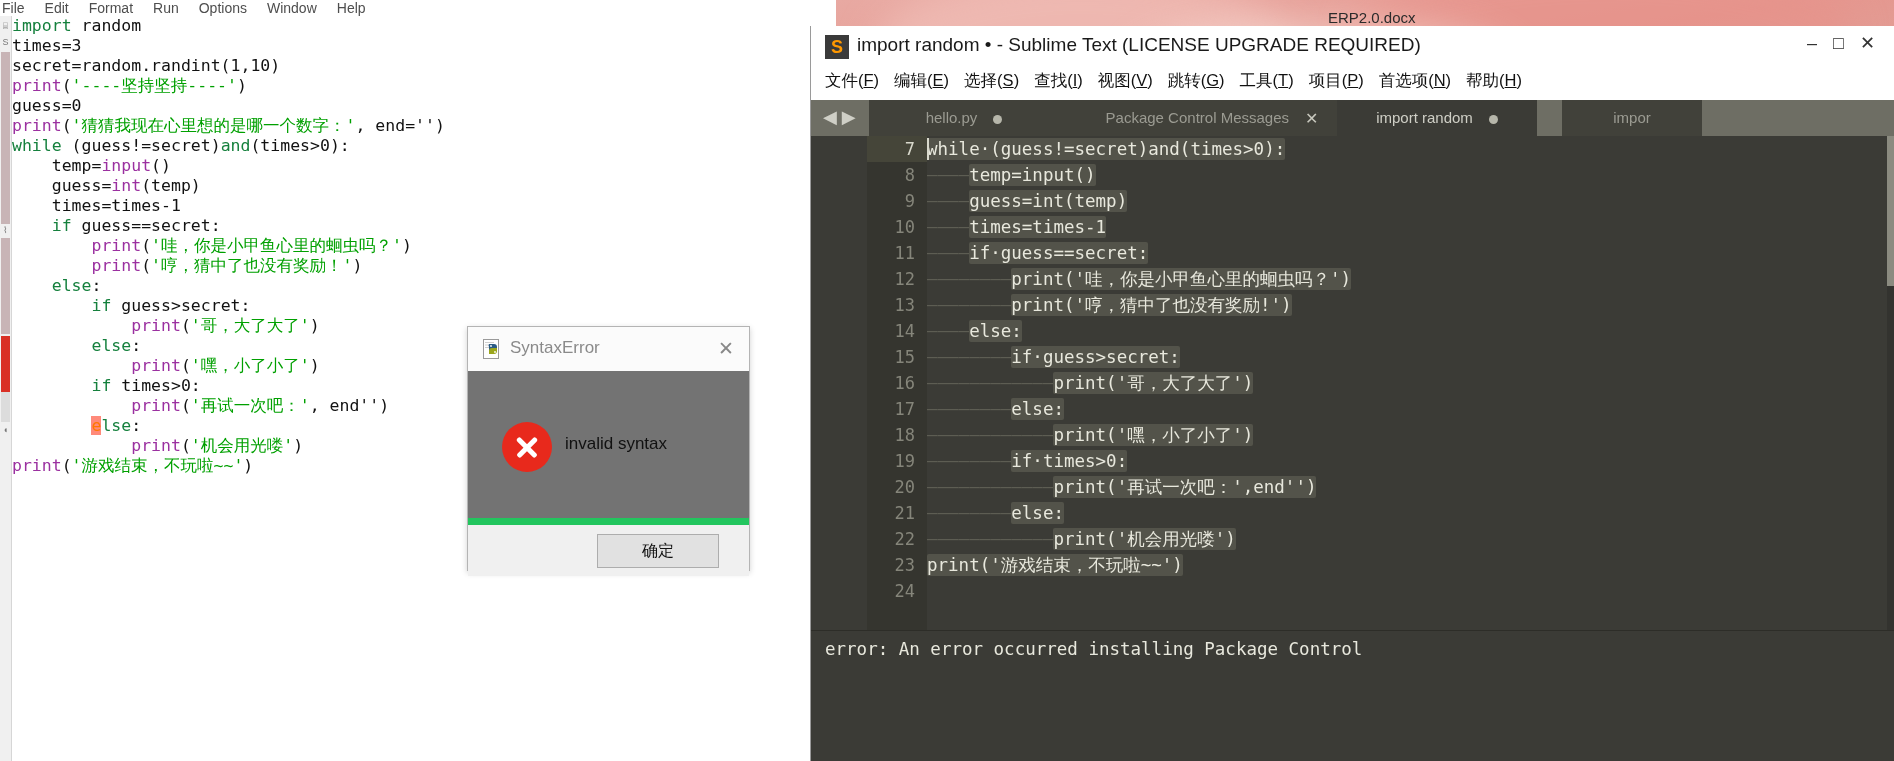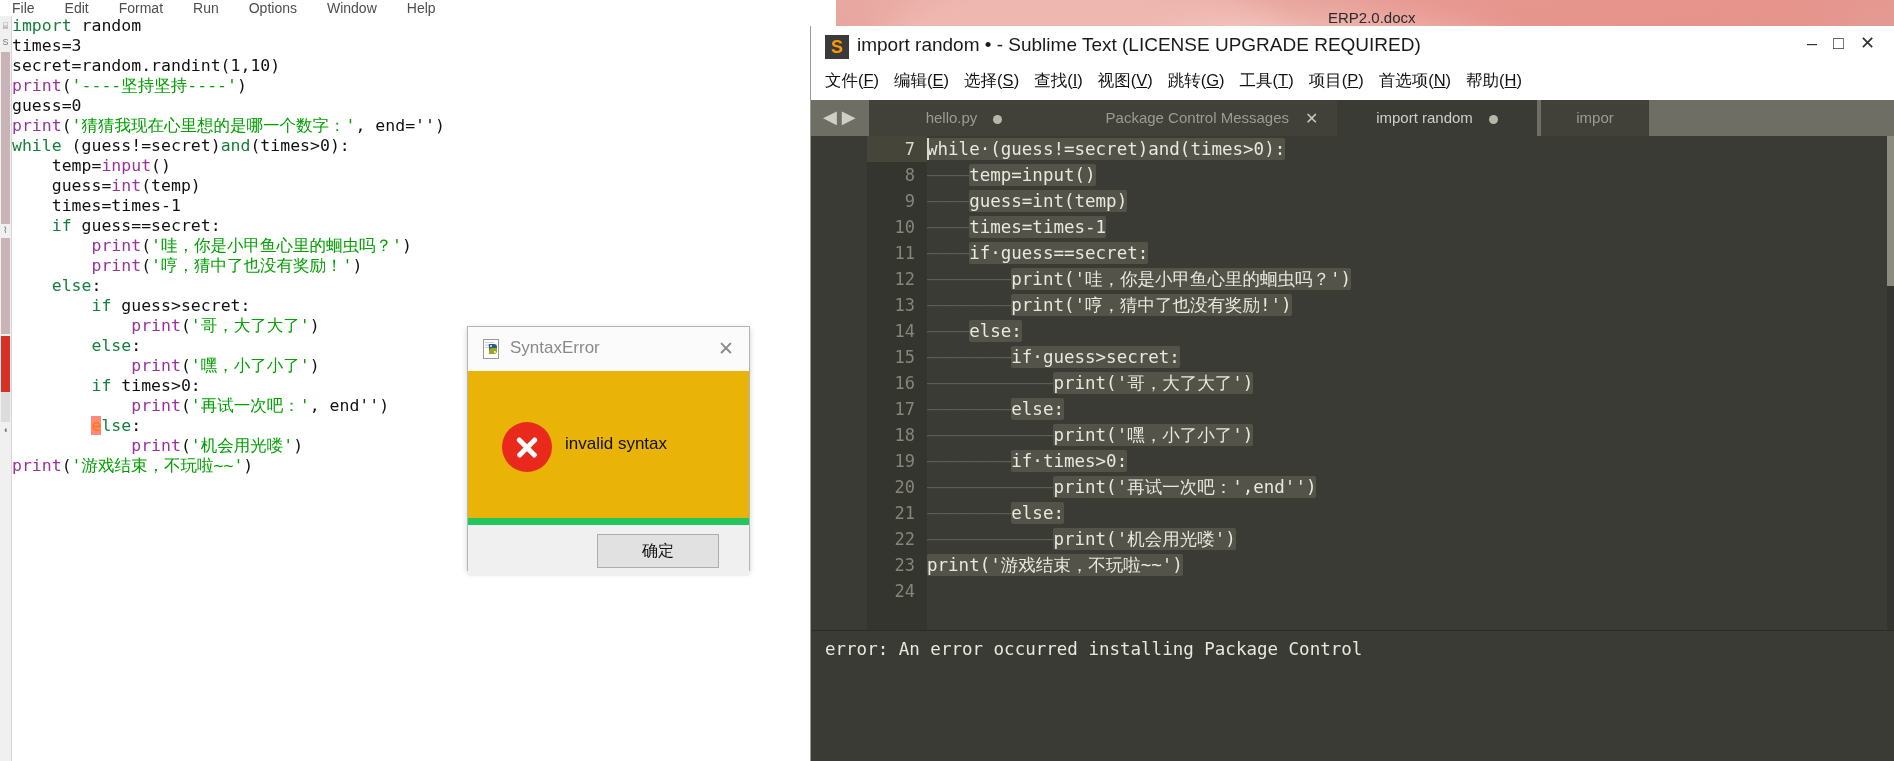--- a/index.html
+++ b/index.html
@@ -8,21 +8,21 @@
 
   
   .wallpaper{position:absolute;left:833px;top:0;width:1061px;height:761px;
     background:linear-gradient(170deg,#e8a9a2 0%,#e5978f 18%,#dfa49c 32%,#f0d9d2 52%,#f7eae4 70%,#fbf4ef 100%);}
   .wall-cloud{position:absolute;border-radius:50%;filter:blur(18px);opacity:.55;}
 
   
   .idle{position:absolute;left:0;top:0;width:836px;height:761px;background:#ffffff;}
   .idle-menubar{position:absolute;left:0;top:0;height:16px;width:836px;
     color:#4e4e4e;font-size:14px;white-space:nowrap;overflow:hidden;}
-  .idle-menubar span{display:inline-block;margin-right:18px;padding-left:12px;}
+  .idle-menubar span{display:inline-block;margin-right:18px;padding-left:2px;}
   .idle-body{position:absolute;left:0;top:16px;width:836px;height:745px;background:#fff;}
 
   
   .idle-rail{position:absolute;left:0;top:16px;width:11px;height:745px;background:#f0f0f0;
     border-right:1px solid #d6d6d6;}
   .idle-rail .thumb{position:absolute;left:1px;width:9px;background:#c8b4b6;}
   .idle-rail .redthumb{position:absolute;left:1px;width:9px;background:#d93025;}
   .rail-glyph{position:absolute;left:1px;width:9px;height:12px;color:#777;font-size:9px;
     line-height:12px;text-align:center;}
 
@@ -37,21 +37,21 @@
   .err{background:#ff8a7a;color:#ff7700;}
 
   
   .dlg{position:absolute;left:467px;top:326px;width:281px;height:243px;background:#fbfbfb;
     border:1px solid #b4b4b4;box-shadow:0 2px 6px rgba(0,0,0,.18);}
   .dlg-title{position:absolute;left:0;top:0;height:44px;width:281px;background:#fbfbfb;}
   .dlg-ico{position:absolute;left:15px;top:12px;width:20px;height:20px;}
   .dlg-title-text{position:absolute;left:42px;top:11px;font-size:17px;color:#8a8a8a;}
   .dlg-close{position:absolute;right:12px;top:11px;width:22px;height:22px;color:#888;
     font-size:19px;line-height:22px;text-align:center;cursor:default;}
-  .dlg-msgarea{position:absolute;left:0;top:44px;width:281px;height:147px;background:#eab308;}
+  .dlg-msgarea{position:absolute;left:0;top:44px;width:281px;height:147px;background:#737373;}
   .dlg-x{position:absolute;left:34px;top:51px;width:50px;height:50px;border-radius:50%;
     background:#e8291c;}
   .dlg-x:before,.dlg-x:after{content:"";position:absolute;left:12px;top:23px;width:26px;height:4.5px;
     background:#fff;border-radius:2px;}
   .dlg-x:before{transform:rotate(45deg);}
   .dlg-x:after{transform:rotate(-45deg);}
   .dlg-msg{position:absolute;left:97px;top:63px;font-size:17px;color:#111;}
   .dlg-footer{position:absolute;left:0;top:191px;width:281px;height:51px;background:#f0f0f0;
     border-top:7px solid #22c55e;}
   .dlg-btn{position:absolute;left:129px;top:9px;width:122px;height:34px;background:#e1e1e1;
@@ -174,21 +174,21 @@
     </div>
     <div class="sub-menu" id="sub-menu"><span class="mi"><span>文件</span><span>(<u>F</u>)</span></span><span class="mi"><span>编辑</span><span>(<u>E</u>)</span></span><span class="mi"><span>选择</span><span>(<u>S</u>)</span></span><span class="mi"><span>查找</span><span>(<u>I</u>)</span></span><span class="mi"><span>视图</span><span>(<u>V</u>)</span></span><span class="mi"><span>跳转</span><span>(<u>G</u>)</span></span><span class="mi"><span>工具</span><span>(<u>T</u>)</span></span><span class="mi"><span>项目</span><span>(<u>P</u>)</span></span><span class="mi"><span>首选项</span><span>(<u>N</u>)</span></span><span class="mi"><span>帮助</span><span>(<u>H</u>)</span></span></div>
   </div>
 
   <div class="sub-tabbar">
     <div class="tab-arrows">◀ ▶</div>
     <div id="sub-tabs">
         <div class="tab" style="left: 58px; width: 190px;"><span>hello.py</span><span class="dot"></span></div>
         <div class="tab" style="left: 244px; width: 314px;"><span>Package Control Messages</span><span class="xc">✕</span></div>
         <div class="tab active" style="left: 526px; width: 200px;"><span>import random</span><span class="dot"></span></div>
-        <div class="tab" style="left: 730px; width: 108px;"><span>impor</span></div>
+        <div class="tab" style="left: 751px; width: 140px;"><span>impor</span></div>
       </div>
   </div>
 
   <div class="sub-editor">
     <div class="gutter" id="sub-gutter">
         <div class="gl cur">7</div>
         <div class="gl">8</div>
         <div class="gl">9</div>
         <div class="gl">10</div>
         <div class="gl">11</div>

